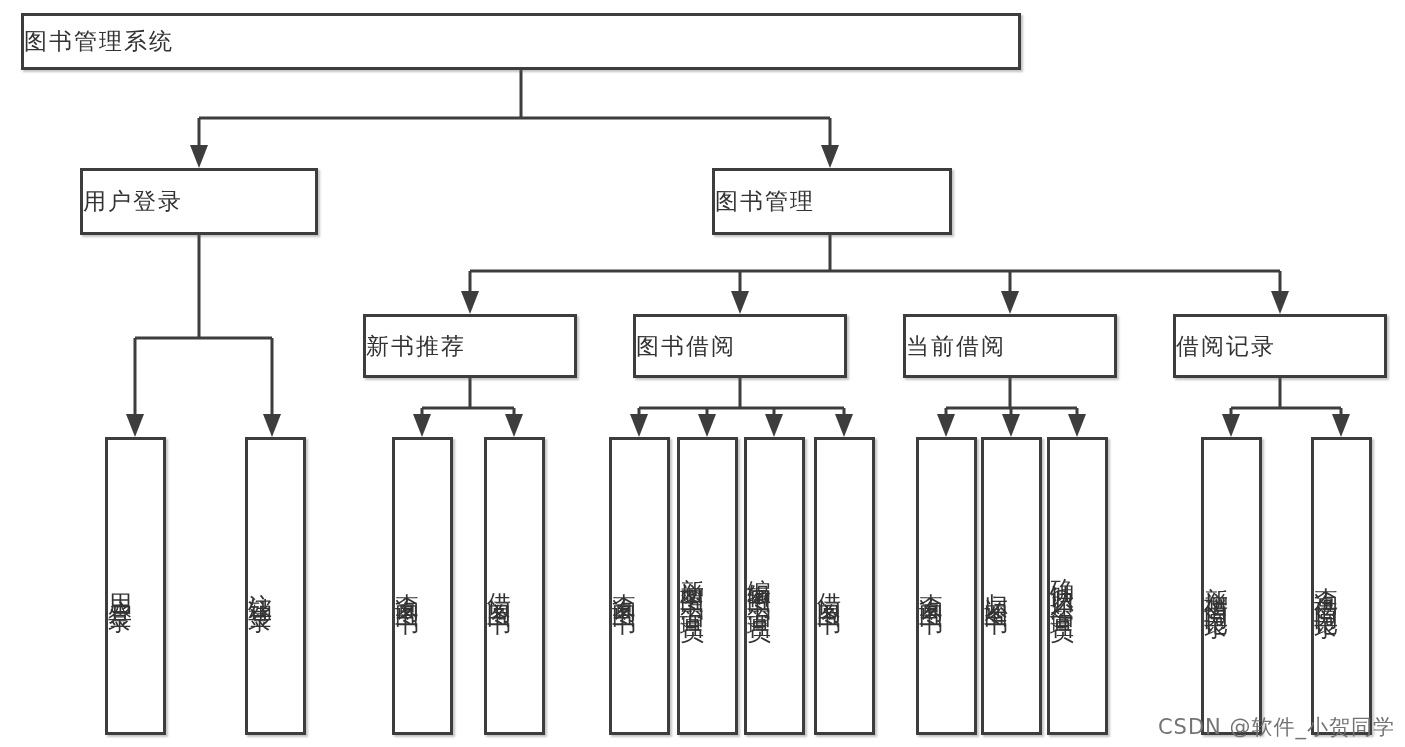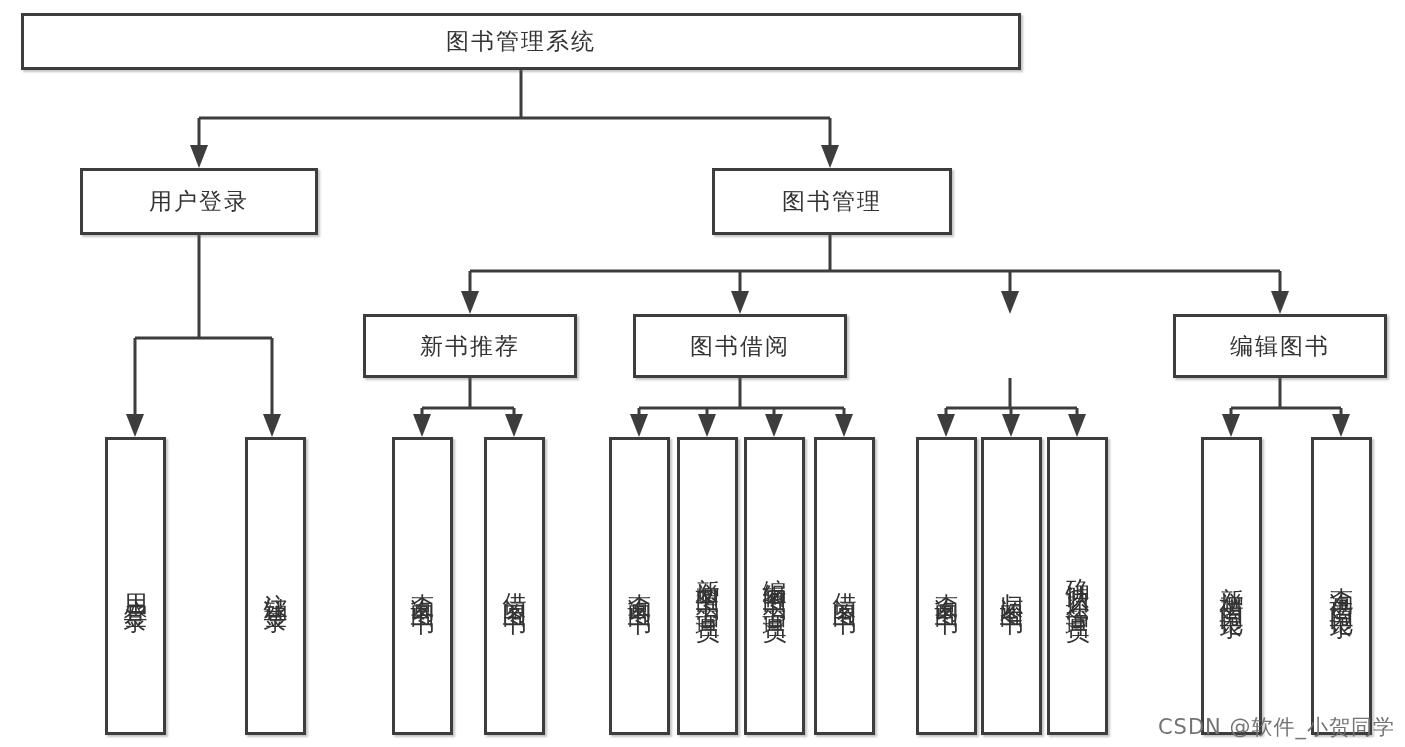--- a/index.html
+++ b/index.html
@@ -21,21 +21,21 @@
     width: 1405px; height: 747px;
   }
   .box {
     position: absolute;
     box-sizing: border-box;
     background: #ffffff;
     border: 3px solid #3d3d3d;
     box-shadow: 2px 2px 2px rgba(100,100,100,0.38);
     display: flex;
     align-items: center;
-    justify-content: center;
+    justify-content: flex-start;
     color: #333333;
   }
   .h-label {
     font-size: 23px;
     letter-spacing: 2px;
     white-space: nowrap;
   }
   .leaf .v-label {
     writing-mode: vertical-rl;
     text-orientation: mixed;
@@ -112,22 +112,25 @@
   <div class="box" style="left:712px; top:168px; width:240px; height:67px;">
     <span class="h-label">图书管理</span>
   </div>
 
   <div class="box" style="left:363px; top:314px; width:214px; height:64px;">
     <span class="h-label">新书推荐</span>
   </div>
   <div class="box" style="left:633px; top:314px; width:214px; height:64px;">
     <span class="h-label">图书借阅</span>
   </div>
+  <div class="box" style="left:903px; top:314px; width:214px; height:64px;">
+    <span class="h-label">当前借阅</span>
+  </div>
   <div class="box" style="left:1173px; top:314px; width:214px; height:64px;">
-    <span class="h-label">编辑图书</span>
+    <span class="h-label">借阅记录</span>
   </div>
 
   <div class="box leaf" style="left:105px; top:437px; width:61px; height:298px;">
     <span class="v-label">用户登录</span>
   </div>
   <div class="box leaf" style="left:245px; top:437px; width:61px; height:298px;">
     <span class="v-label">注销登录</span>
   </div>
 
   <div class="box leaf" style="left:392px; top:437px; width:61px; height:298px;">

